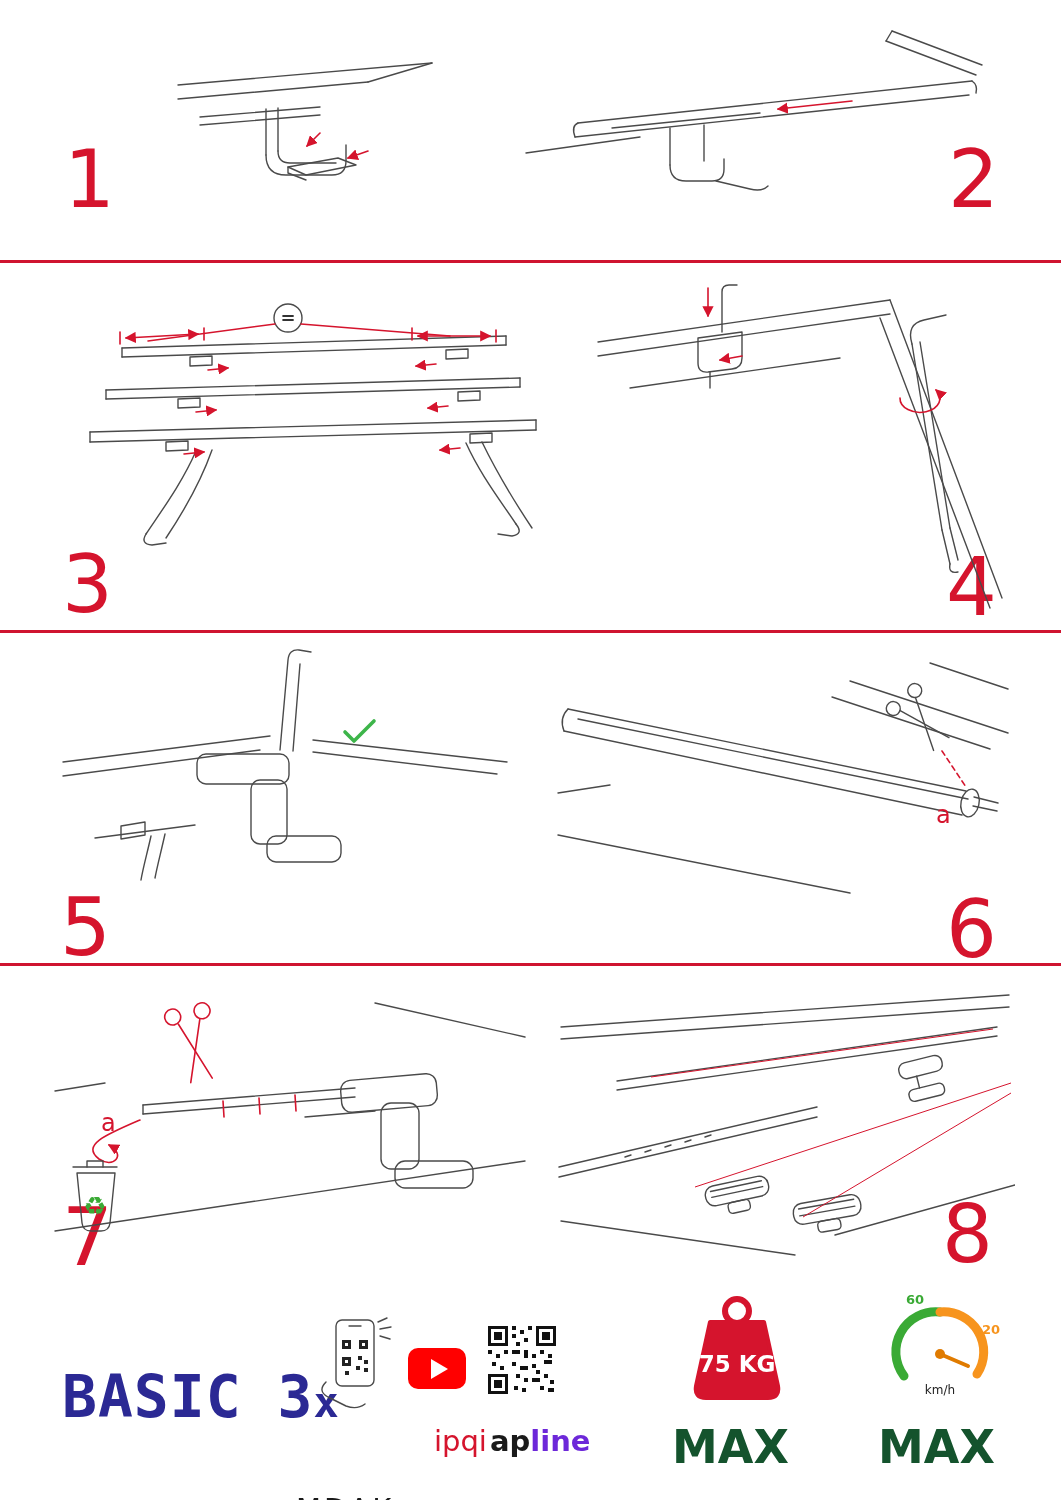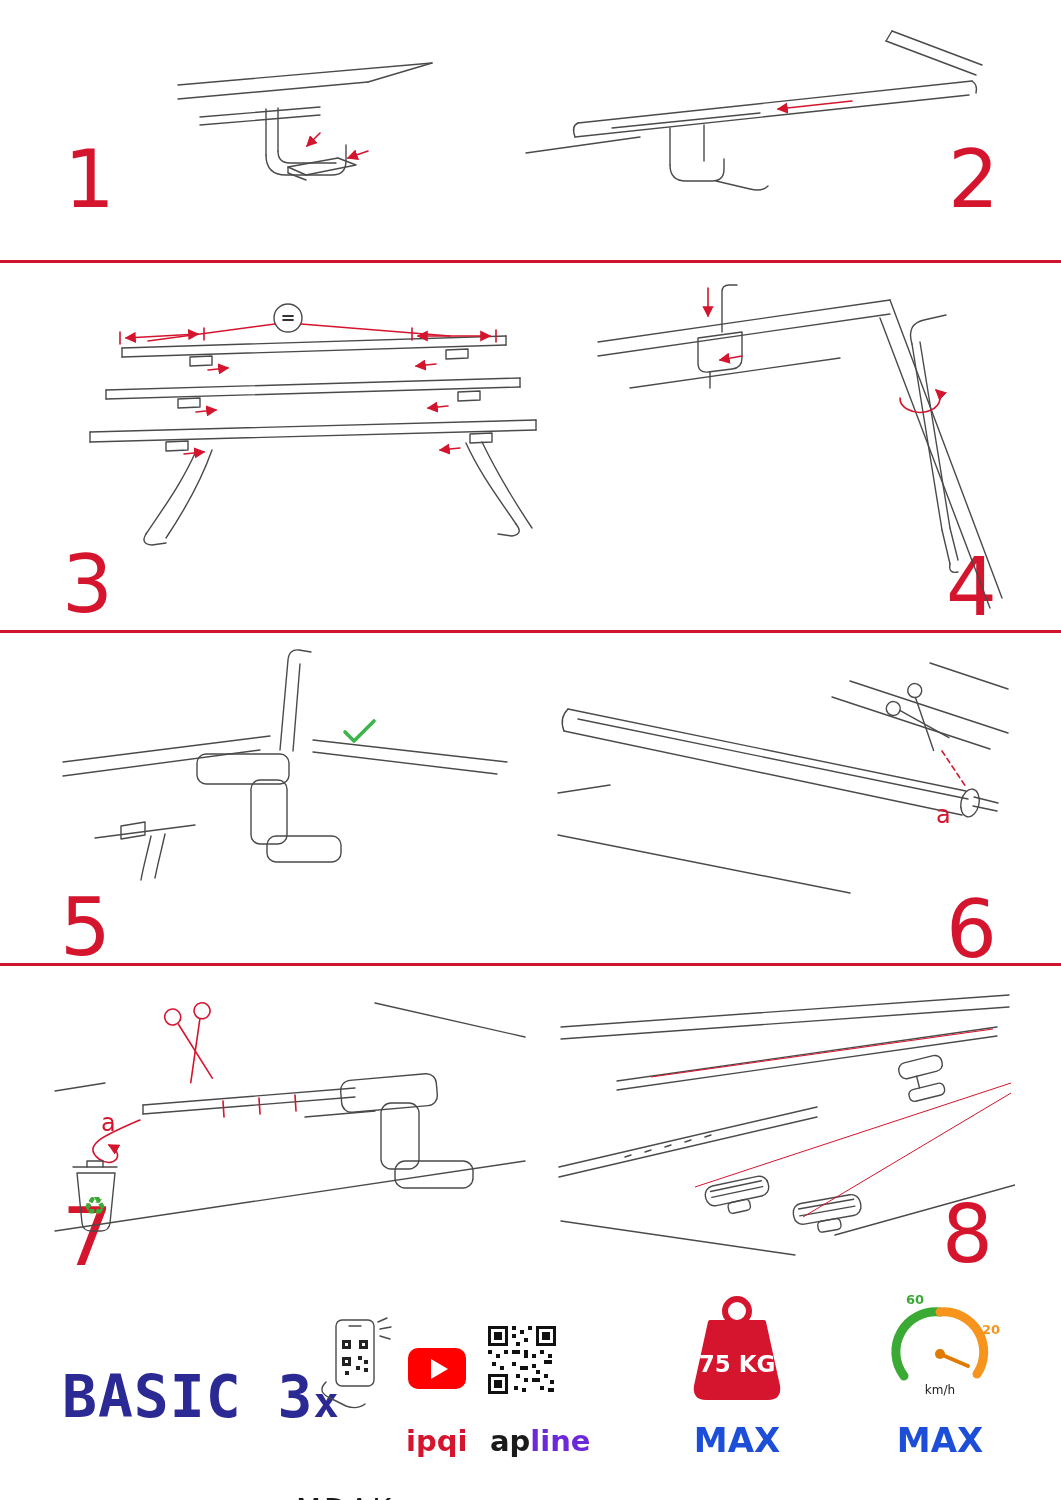--- a/index.html
+++ b/index.html
@@ -19,28 +19,28 @@
   
   .brand{position:absolute;left:62px;top:1363px;display:flex;align-items:baseline;
          font-family:"DejaVu Sans Mono",monospace;color:#2b2994}
   .brand-main{font-size:58px;font-weight:700;letter-spacing:1px}
   .brand-x{font-size:42px;font-weight:700}
   .tagline{position:absolute;left:63px;top:1418px;font-size:31px;font-weight:700}
   .tagline .t-black{color:#1a1a1a}
   .tagline .t-red{color:#d5142d}
   .partner-label{position:absolute;font-size:29px;color:#1a1a1a}
   .mdak{left:296px;top:1492px;letter-spacing:3px;font-weight:500}
-  .ipqi{left:406px;top:1424px;color:#d5142d;font-weight:700}
+  .ipqi{left:434px;top:1424px;color:#d5142d;font-weight:400}
   .apline{left:490px;top:1424px;font-weight:700}
   .apline .t-red{color:#6d28d9}
   .yt-icon{position:absolute;left:408px;top:1348px;width:58px;height:41px;background:#ff0000;
            border-radius:10px;display:flex;align-items:center;justify-content:center}
   .yt-play{width:0;height:0;border-left:17px solid #fff;border-top:10px solid transparent;
            border-bottom:10px solid transparent;margin-left:4px}
-  .max-label{position:absolute;font-size:34px;font-weight:700;color:#1d4ed8;text-align:center;
+  .max-label{position:absolute;font-size:46px;font-weight:700;color:#14532d;
              font-family:"DejaVu Sans",sans-serif}
   .wt-text{fill:#ffffff;font-size:23px;font-weight:700;text-anchor:middle;stroke:none}
   .sp-low{fill:#3aaa35;font-size:13px;font-weight:700;stroke:none}
   .sp-high{fill:#f7941d;font-size:13px;font-weight:700;stroke:none;text-anchor:end}
   .sp-unit{fill:#222;font-size:12px;text-anchor:middle;stroke:none}
 </style>
 </head>
 <body>
 
 <div class="page">

